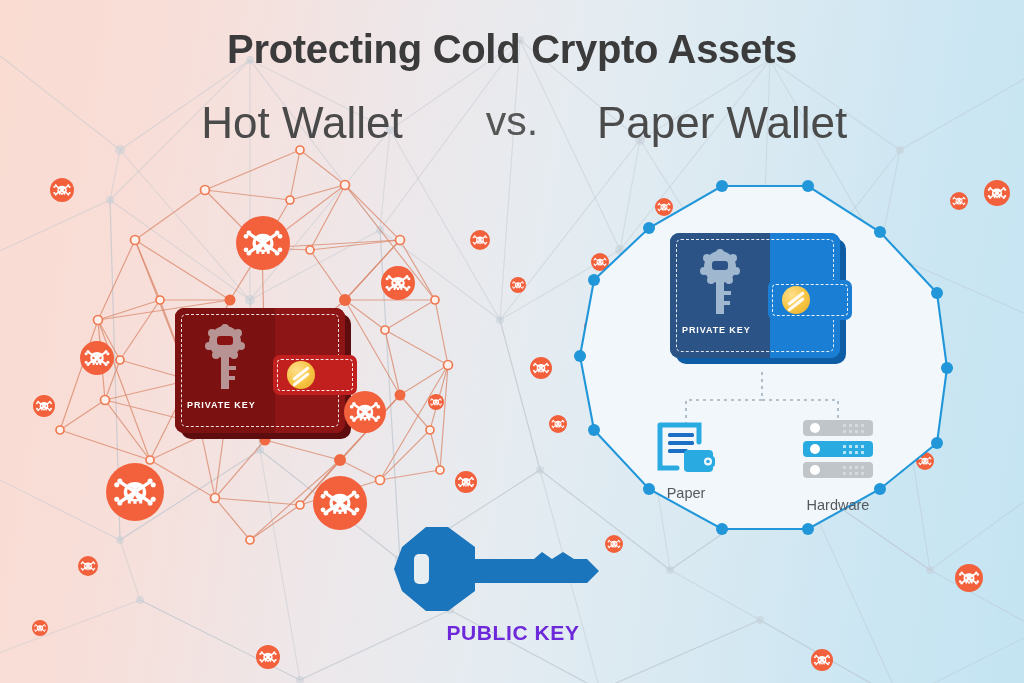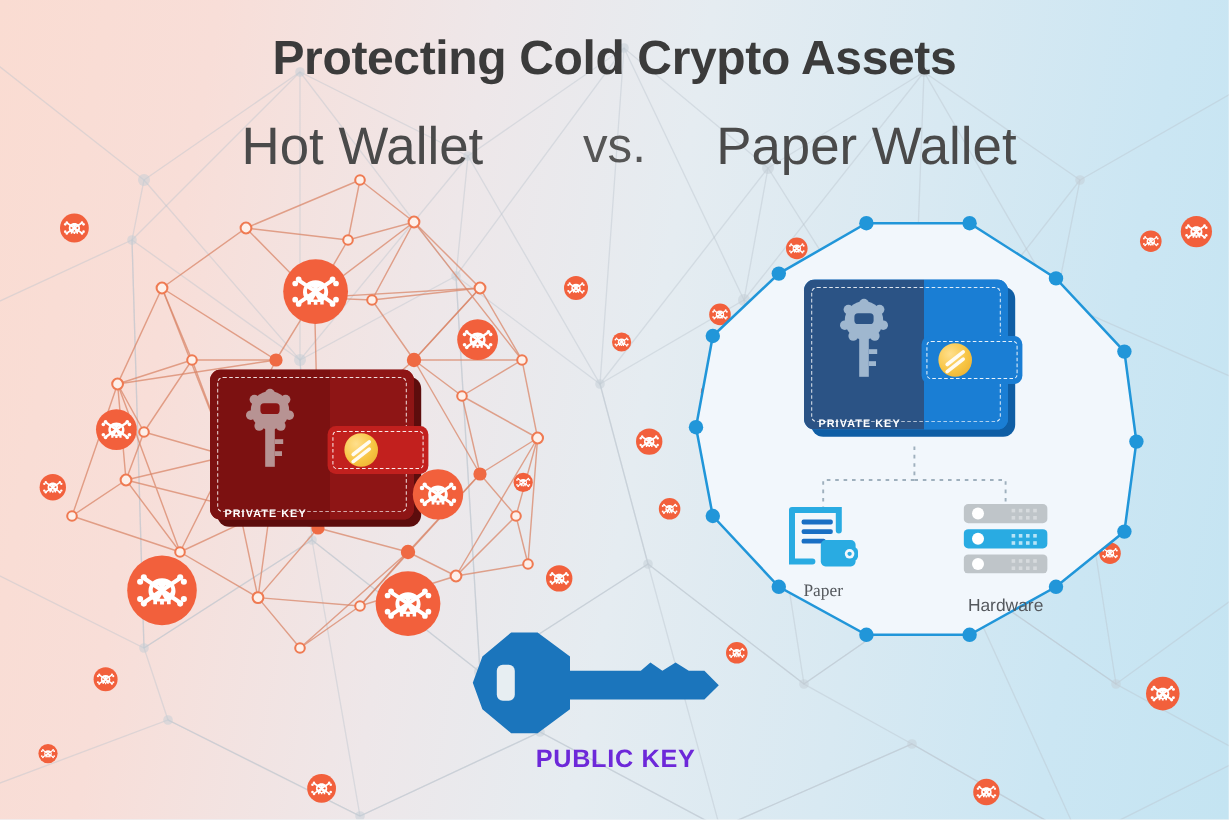--- a/index.html
+++ b/index.html
@@ -44,21 +44,21 @@
     display:flex;
   }
   .wallet-left{height:100%;position:relative;}
   .wallet-right{height:100%;position:relative;flex:1;}
   .wallet-dash{
     position:absolute;border:1.6px dashed rgba(255,255,255,.85);
     border-radius:5px;pointer-events:none;
   }
   .pk-label{
     position:absolute;color:#ffffff;font-weight:bold;
-    letter-spacing:.9px;white-space:nowrap;margin-top:23px;
+    letter-spacing:.9px;white-space:nowrap;
   }
   .flap{position:absolute;border-radius:7px;}
   .flap-dash{
     position:absolute;border:1.5px dashed rgba(255,255,255,.9);border-radius:4px;
   }
   .coin{
     position:absolute;border-radius:50%;
     background:radial-gradient(circle at 35% 32%, #ffdf8c 0%, #f7c442 55%, #e8a92c 100%);
   }
   .coin-slash{position:absolute;background:#ffffff;opacity:.92;border-radius:2px;}
@@ -428,21 +428,21 @@
         <rect x="13" y="29" width="20" height="4" rx="1.6"></rect>
       </g>
       <g>
         <rect x="29" y="30" width="29" height="22" rx="4" fill="#29abe2"></rect>
         <rect x="47" y="36" width="13" height="11" rx="3.5" fill="#29abe2"></rect>
         <circle cx="53" cy="41.5" r="4" fill="#f2f7fc"></circle>
         <circle cx="53" cy="41.5" r="1.8" fill="#29abe2"></circle>
       </g>
     </svg>
   </div>
-  <div class="subitem-label" style="left:626px;top:485px;font-family:Liberation Serif, serif;">Paper</div>
+  <div class="subitem-label" style="left:626px;top:485px;">Paper</div>
 
   <div style="position:absolute;left:803px;top:420px;width:70px;height:58px;">
     <svg width="70" height="58" viewBox="0 0 70 58">
       <g>
         <rect x="0" y="0" width="70" height="16" rx="4" fill="#bfc5c9"></rect>
         <circle cx="12" cy="8" r="5" fill="#ffffff"></circle>
         <g fill="#d6dadd">
           <rect x="40" y="4" width="3" height="3"></rect>
             <rect x="46" y="4" width="3" height="3"></rect>
           <rect x="52" y="4" width="3" height="3"></rect>

